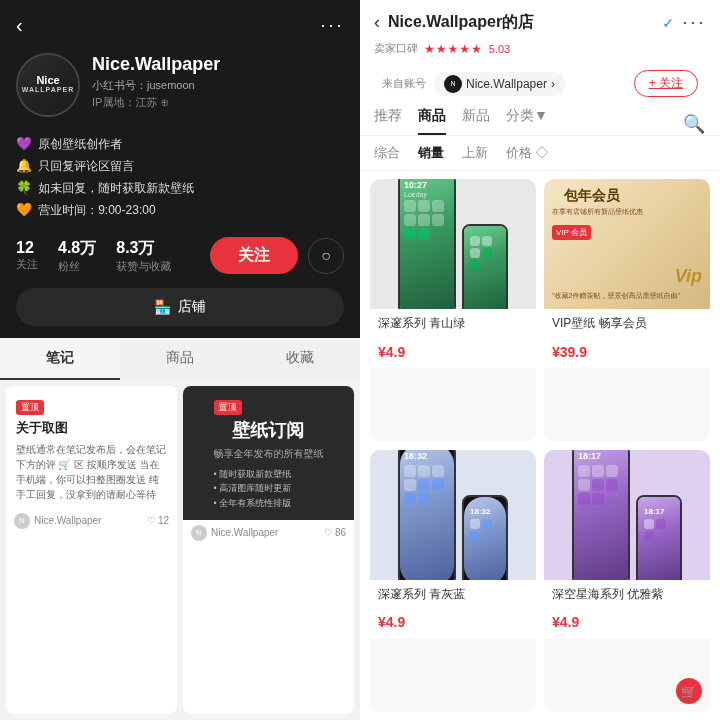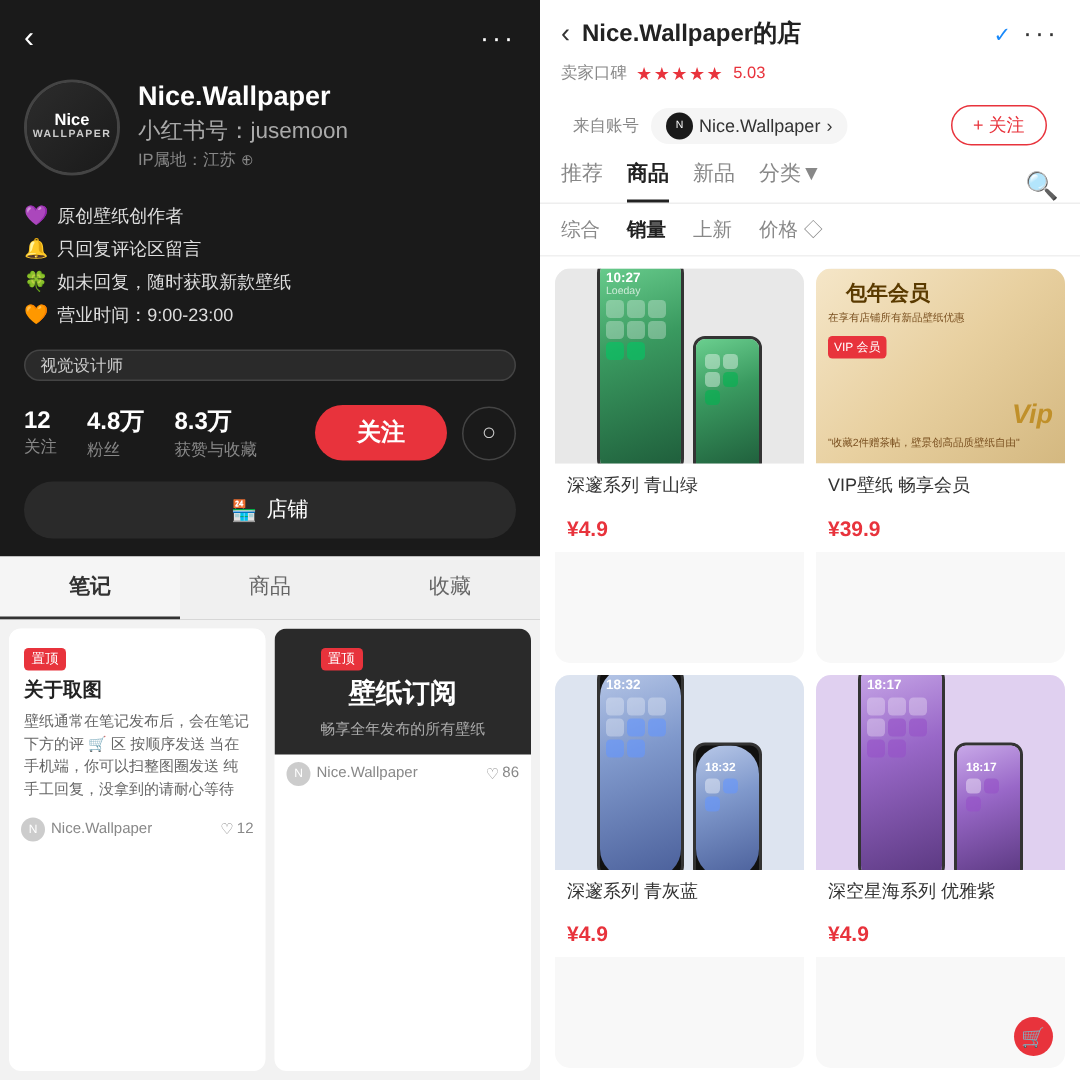--- a/index.html
+++ b/index.html
@@ -92,21 +92,21 @@
     }
 
     .profile-name {
       font-size: 18px;
       font-weight: 700;
       color: #fff;
       line-height: 1.3;
     }
 
     .profile-id {
-      font-size: 15px;
+      font-size: 11px;
       color: #aaa;
       margin-top: 2px;
     }
 
     .profile-ip {
       font-size: 11px;
       color: #888;
       margin-top: 2px;
     }
 
@@ -446,20 +446,21 @@
 
     .follow-store-btn {
       margin-left: auto;
       background: transparent;
       border: 1px solid #e8333c;
       color: #e8333c;
       border-radius: 14px;
       padding: 4px 14px;
       font-size: 12px;
       cursor: pointer;
+      text-decoration: underline;
     }
 
     .right-nav-tabs {
       display: flex;
       border-bottom: 1px solid #eee;
       padding: 0 14px;
       gap: 16px;
       align-items: flex-end;
     }
 
@@ -712,21 +713,20 @@
     <div class="desc-item">
       <span class="desc-icon">🍀</span>
       <span>如未回复，随时获取新款壁纸</span>
     </div>
     <div class="desc-item">
       <span class="desc-icon">🧡</span>
       <span>营业时间：9:00-23:00</span>
     </div>
   </div>
 
-  <div class="tag-badge">视觉设计师</div>
 
   <div class="stats-row">
     <div class="stat-item">
       <span class="stat-number">12</span>
       <span class="stat-label">关注</span>
     </div>
     <div class="stat-item">
       <span class="stat-number">4.8万</span>
       <span class="stat-label">粉丝</span>
     </div>
@@ -768,20 +768,25 @@
         </span>
       </div>
     </div>
 
     <div class="note-card">
       <div class="note-card-img">
         <div>
           <span class="note-pin">置顶</span>
           <div class="note-img-title">壁纸订阅</div>
           <div class="note-img-subtitle">畅享全年发布的所有壁纸</div>
+          <div class="note-img-items">
+            <div class="note-img-item">• 随时获取新款壁纸</div>
+            <div class="note-img-item">• 高清图库随时更新</div>
+            <div class="note-img-item">• 全年有系统性排版</div>
+          </div>
         </div>
       </div>
       <div class="note-footer">
         <div class="note-author-avatar">N</div>
         <span class="note-author-name">Nice.Wallpaper</span>
         <span class="note-likes">
           <span>♡</span>
           <span>86</span>
         </span>
       </div>

